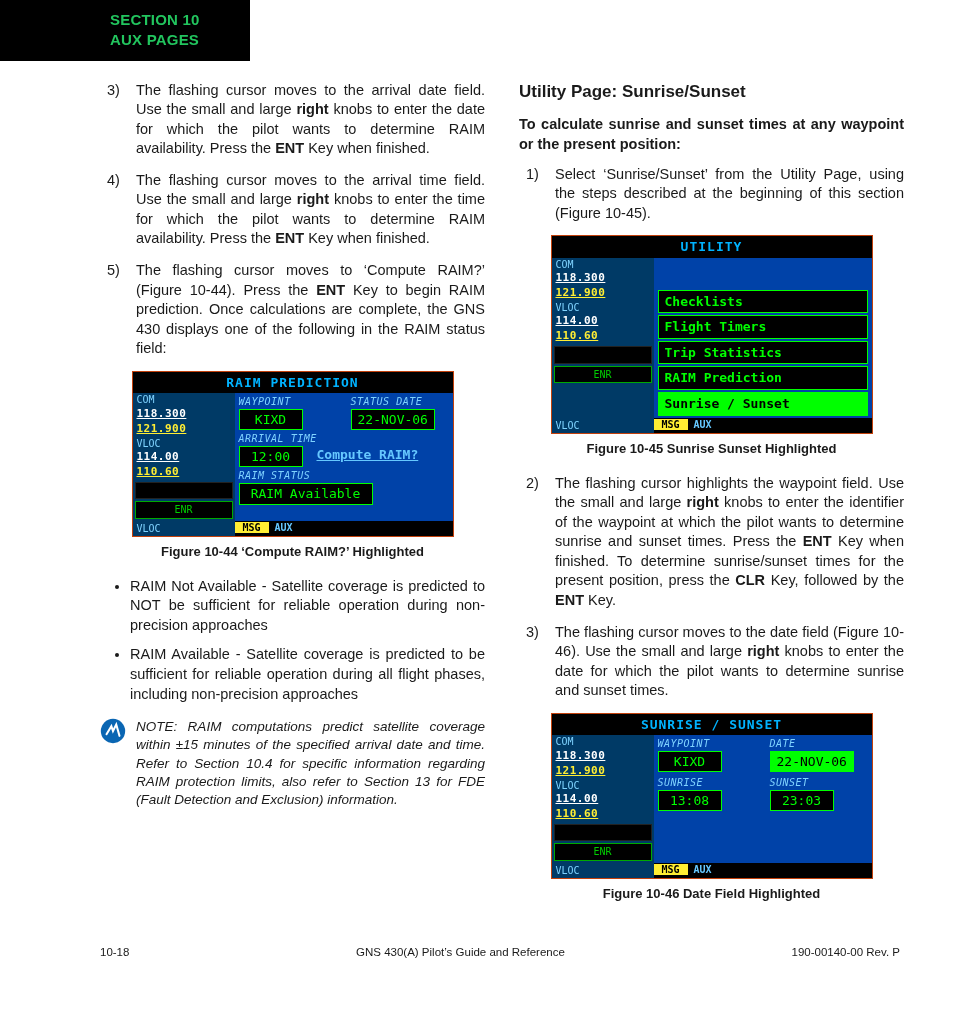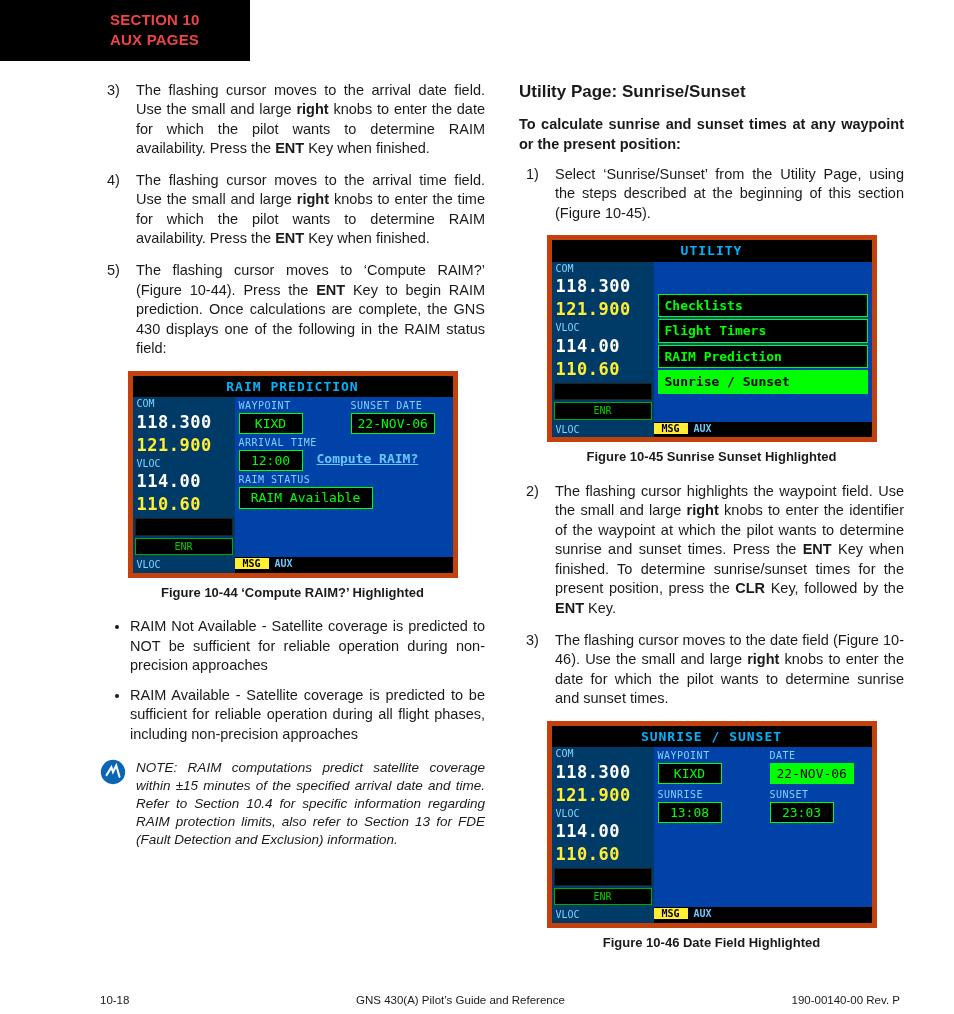--- a/index.html
+++ b/index.html
@@ -13,21 +13,21 @@
     width: 954px;
   }
   .page {
     width: 954px;
     min-height: 1014px;
     box-sizing: border-box;
     position: relative;
   }
   .header-tab {
     background: #000;
-    color: #ef4444;
+    color: #22c55e;
     font-weight: 700;
     padding: 10px 18px 10px 110px;
     display: inline-block;
     width: 250px;
     box-sizing: border-box;
     font-size: 15px;
     letter-spacing: .2px;
   }
   .content {
     display: flex;
@@ -52,32 +52,32 @@
   .lead { font-weight: 700; margin: 0 0 10px 0; text-align: justify; }
 
   
   .device {
     font-family: "Lucida Console", monospace;
     font-size: 13px;
     background: #000;
     color: #fff;
     width: 320px;
     margin: 6px auto 2px;
-    border: 5px solid #c2410c;
+    border: 1px solid #c2410c;
   }
   .device .titlebar { text-align: center; color: #00b3ff; font-weight: 700; letter-spacing: 1px; padding: 2px 0; }
   .device-row { display: flex; }
   .freqcol { width: 102px; background: #003a66; text-align: left; }
   .freqcol .lbl { color: #7fd3ff; font-size: 10px; padding: 0 4px; }
-  .freqcol .big { color: #ffee33; font-size: 17px; font-weight: 700; letter-spacing: .5px; padding: 0 4px; }
+  .freqcol .big { color: #ffee33; font-size: 11px; font-weight: 700; letter-spacing: .5px; padding: 0 4px; text-decoration: underline; }
   .freqcol .big.white { color: #fff; }
   .freqcol .side { background: #000; color:#0c0; border:1px solid #0a0; font-size:10px; text-align:center; margin: 2px 2px; padding:1px 0; }
   .freqcol .side.blank { color:#000; border-color:#222; }
   .maincol { flex: 1; background: #0042a8; padding: 2px 4px 0 4px; }
-  .maincol .flabel { color: #7fd3ff; font-size: 10px; letter-spacing: .5px; }
+  .maincol .flabel { color: #7fd3ff; font-size: 10px; letter-spacing: .5px; font-style: italic; }
   .maincol .fieldgrp { display:flex; gap:14px; }
   .maincol .fval { background:#000; color:#0f0; border:1px solid #0f0; padding:1px 6px; display:inline-block; min-width:50px; text-align:center; }
   .maincol .fval.hl { background:#0f0; color:#000; }
   .maincol .link { color:#66c8ff; text-decoration: underline; font-weight:700; }
   .statusbar { display:flex; background:#000; font-size:10px; }
   .statusbar .vloc { background:#003a66; color:#7fd3ff; width:94px; padding:1px 4px; }
   .statusbar .rest { flex:1; text-align:left; color:#000; }
   .statusbar .msg { background:#ffee33; color:#000; padding:0 8px; font-weight:700; }
   .statusbar .aux { color:#66c8ff; padding:0 6px; font-weight:700; }
 
@@ -125,21 +125,21 @@
             <div class="side blank">&nbsp;</div>
             <div class="side">ENR</div>
           </div>
           <div class="maincol">
             <div class="fieldgrp">
               <div style="flex:1">
                 <div class="flabel">WAYPOINT</div>
                 <div class="fval">KIXD</div>
               </div>
               <div style="flex:1">
-                <div class="flabel">SUNSET DATE</div>
+                <div class="flabel">STATUS DATE</div>
                 <div class="fval">22-NOV-06</div>
               </div>
             </div>
             <div class="flabel" style="margin-top:2px">ARRIVAL TIME</div>
             <div class="fieldgrp">
               <div class="fval">12:00</div>
               <div class="link">Compute RAIM?</div>
             </div>
             <div class="flabel" style="margin-top:2px">RAIM STATUS</div>
             <div class="fval" style="min-width:120px">RAIM Available</div>
@@ -186,20 +186,21 @@
             <div class="lbl">VLOC</div>
             <div class="big white">114.00</div>
             <div class="big">110.60</div>
             <div class="side blank">&nbsp;</div>
             <div class="side">ENR</div>
           </div>
           <div class="maincol">
             <div class="ulist" id="ulist45">
                 <div class="item">Checklists</div>
                 <div class="item">Flight Timers</div>
+                <div class="item">Trip Statistics</div>
                 <div class="item">RAIM Prediction</div>
                 <div class="item hl">Sunrise / Sunset</div>
               </div>
           </div>
         </div>
         <div class="statusbar">
           <div class="vloc">VLOC</div>
           <div class="rest"><span class="msg">MSG</span><span class="aux">AUX</span></div>
         </div>
       </div>

